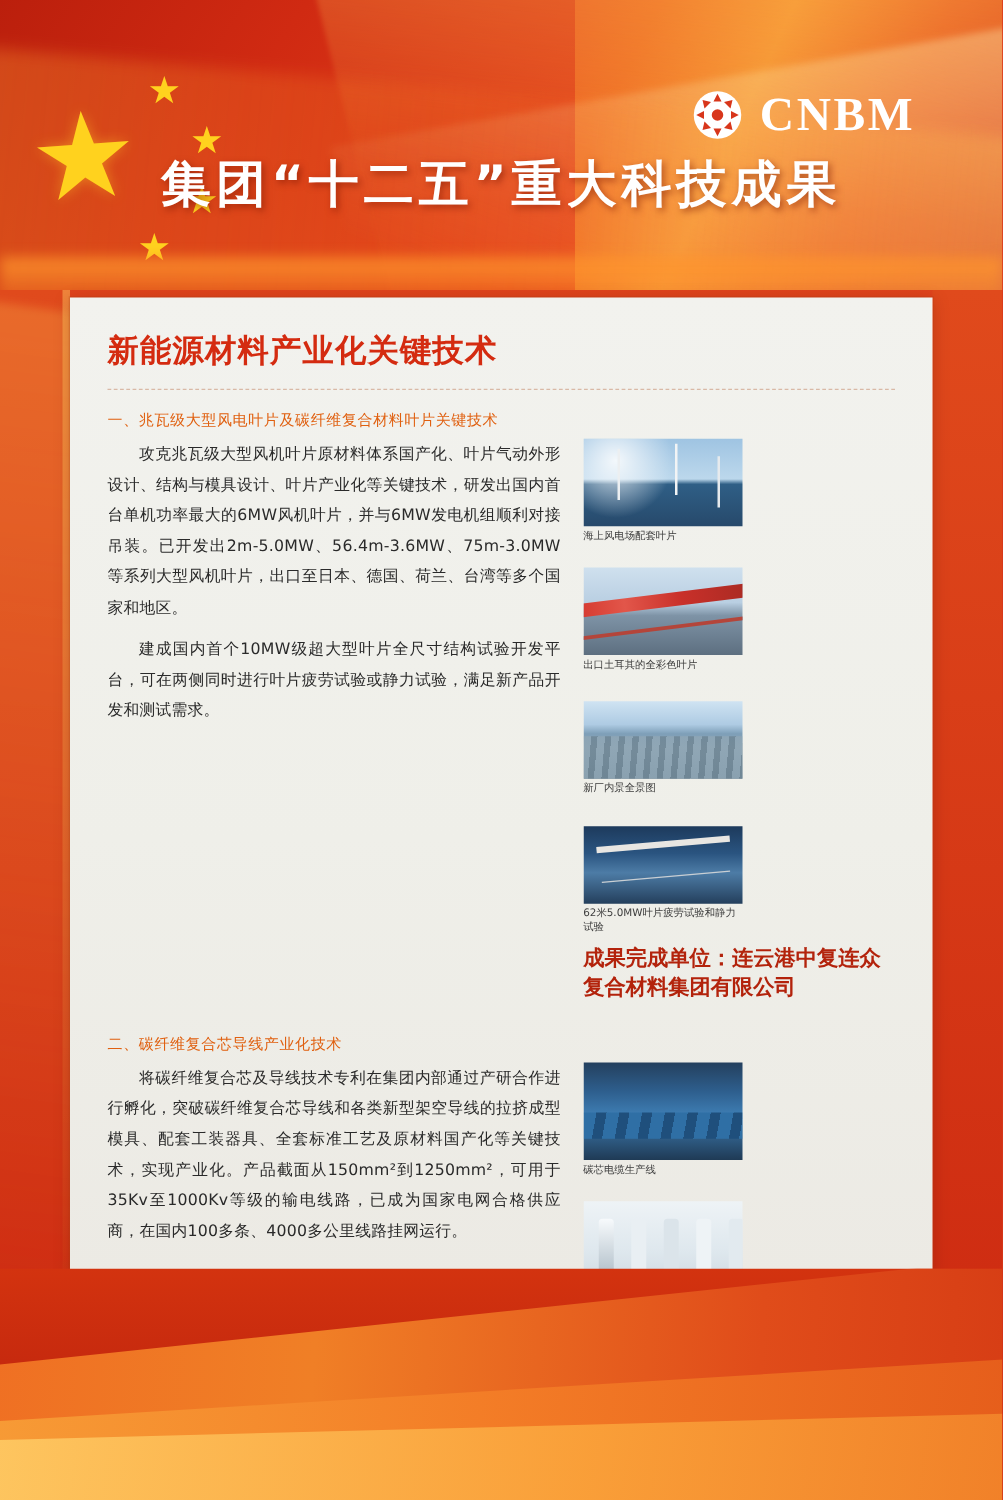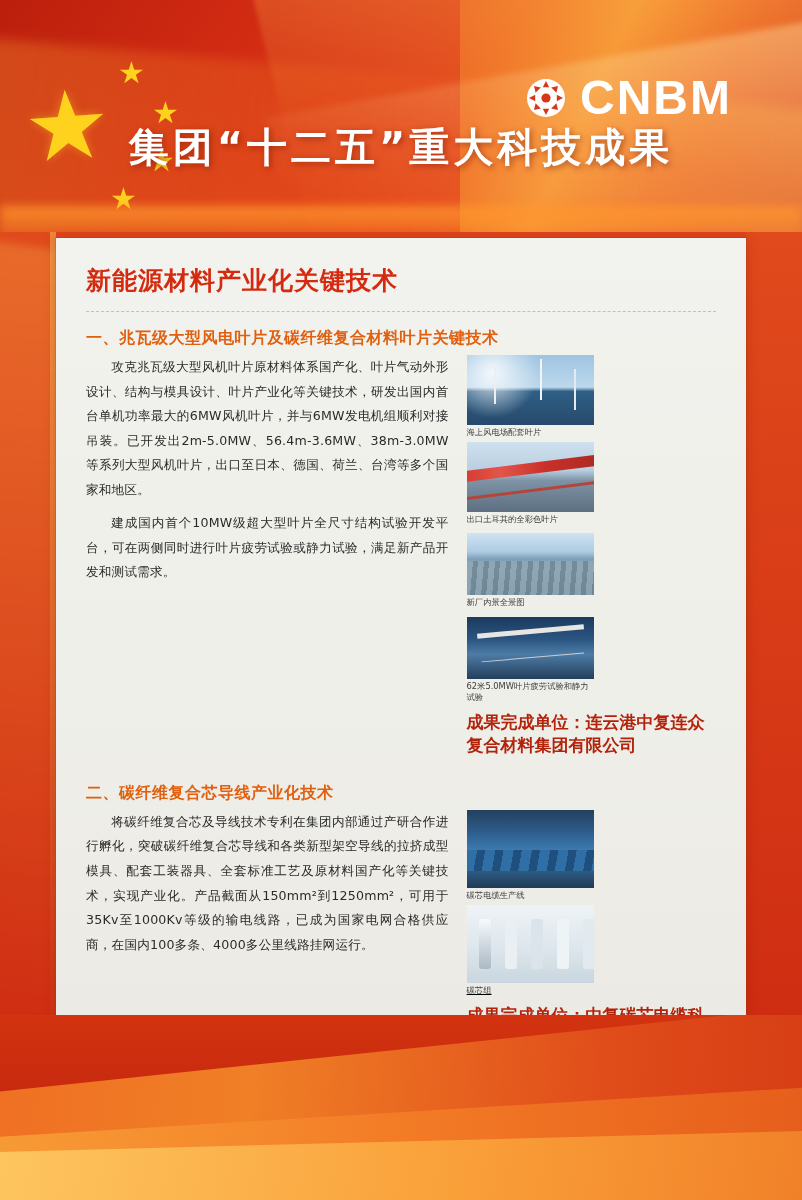--- a/index.html
+++ b/index.html
@@ -51,22 +51,22 @@
   .star.big{font-size:96px;left:24px;top:78px;transform:rotate(-4deg);
     text-shadow:0 0 10px rgba(255,200,40,.45);}
   .star.s1{font-size:30px;left:118px;top:58px;}
   .star.s2{font-size:30px;left:152px;top:98px;}
   .star.s3{font-size:30px;left:148px;top:146px;}
   .star.s4{font-size:30px;left:110px;top:184px;}
   
   .logo-wrap{position:absolute;right:70px;top:70px;display:flex;align-items:center;gap:14px;}
   .logo-mark{width:40px;height:40px;position:relative;}
   .brand{
-    color:#ffffff;font-size:48px;letter-spacing:2px;font-weight:bold;
-    font-family:Liberation Sans, sans-serif;
+    color:#ffffff;font-size:38px;letter-spacing:2px;font-weight:bold;
+    font-family:Liberation Serif, serif;
   }
   .banner-title{
     position:absolute;left:0;right:0;top:120px;text-align:center;
     color:#ffffff;font-size:40px;font-weight:bold;letter-spacing:4px;
     text-shadow:2px 2px 6px rgba(120,20,0,.55);
     font-family:"DejaVu Sans","Liberation Sans",sans-serif;
   }
   
   .side-left{
     position:absolute;left:0;top:232px;width:56px;height:790px;
@@ -113,33 +113,33 @@
   }
   .card-inner{padding:26px 30px 0 30px;}
   .sec-title{
     color:#d42b10;font-size:25px;font-weight:bold;letter-spacing:1px;
     font-family:"DejaVu Sans","Liberation Sans",sans-serif;
   }
   .title-rule{
     margin:14px 0 6px 0;height:0;border-top:1px dashed #d9b9a6;
   }
   .sub-title{
-    color:#e06010;font-size:16px;font-weight:bold;margin:16px 0 6px 0;
+    color:#e06010;font-size:12px;font-weight:normal;margin:16px 0 6px 0;
     letter-spacing:.5px;
     font-family:"DejaVu Sans","Liberation Sans",sans-serif;
   }
   .row{display:flex;gap:18px;align-items:flex-start;}
   .col-text{width:375px;}
   .col-media{width:258px;}
   p.body{
     margin:0 0 9px 0;color:#2a2a2a;font-size:12.6px;line-height:1.95;
     text-align:justify;text-indent:2em;letter-spacing:.2px;
     font-family:"DejaVu Sans","Liberation Sans",sans-serif;
   }
-  .photo-grid{display:flex;flex-wrap:wrap;gap:4px;}
+  .photo-grid{display:flex;flex-wrap:wrap;gap:20px;}
   .ph{position:relative;overflow:hidden;}
   .cap{
     font-size:8.3px;color:#3d3d3d;margin-top:2px;line-height:1.35;
     font-family:"DejaVu Sans","Liberation Sans",sans-serif;
   }
   .unit{
     margin-top:8px;color:#b3230c;font-size:17px;font-weight:bold;
     font-family:"DejaVu Sans","Liberation Sans",sans-serif;
   }
   
@@ -258,21 +258,21 @@
   <div class="ribbon-a"></div>
 
   <div class="card">
     <div class="card-inner">
       <div class="sec-title">新能源材料产业化关键技术</div>
       <div class="title-rule"></div>
 
       <div class="sub-title">一、兆瓦级大型风电叶片及碳纤维复合材料叶片关键技术</div>
       <div class="row">
         <div class="col-text">
-          <p class="body">攻克兆瓦级大型风机叶片原材料体系国产化、叶片气动外形设计、结构与模具设计、叶片产业化等关键技术，研发出国内首台单机功率最大的6MW风机叶片，并与6MW发电机组顺利对接吊装。已开发出2m-5.0MW、56.4m-3.6MW、38m-3.0MW等系列大型风机叶片，出口至日本、德国、荷兰、台湾等多个国家和地区。</p>
+          <p class="body">攻克兆瓦级大型风机叶片原材料体系国产化、叶片气动外形设计、结构与模具设计、叶片产业化等关键技术，研发出国内首台单机功率最大的6MW风机叶片，并与6MW发电机组顺利对接吊装。已开发出2m-5.0MW、56.4m-3.6MW、75m-3.0MW等系列大型风机叶片，出口至日本、德国、荷兰、台湾等多个国家和地区。</p>
           <p class="body">建成国内首个10MW级超大型叶片全尺寸结构试验开发平台，可在两侧同时进行叶片疲劳试验或静力试验，满足新产品开发和测试需求。</p>
         </div>
         <div class="col-media">
           <div class="photo-grid">
             <div style="width:127px;">
               <div class="ph img-wind" style="width:127px;height:70px;"></div>
               <div class="cap">海上风电场配套叶片</div>
             </div>
             <div style="width:142px;">
               <div class="ph img-blades" style="width:127px;height:70px;"></div>

